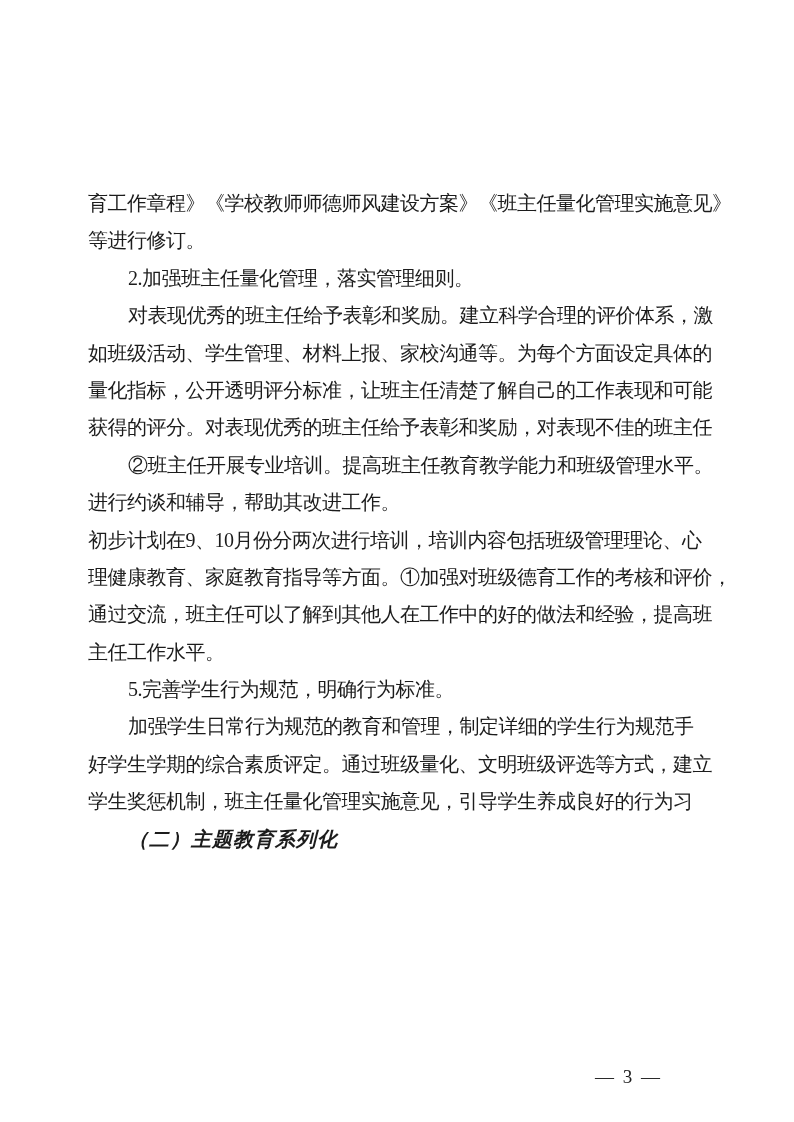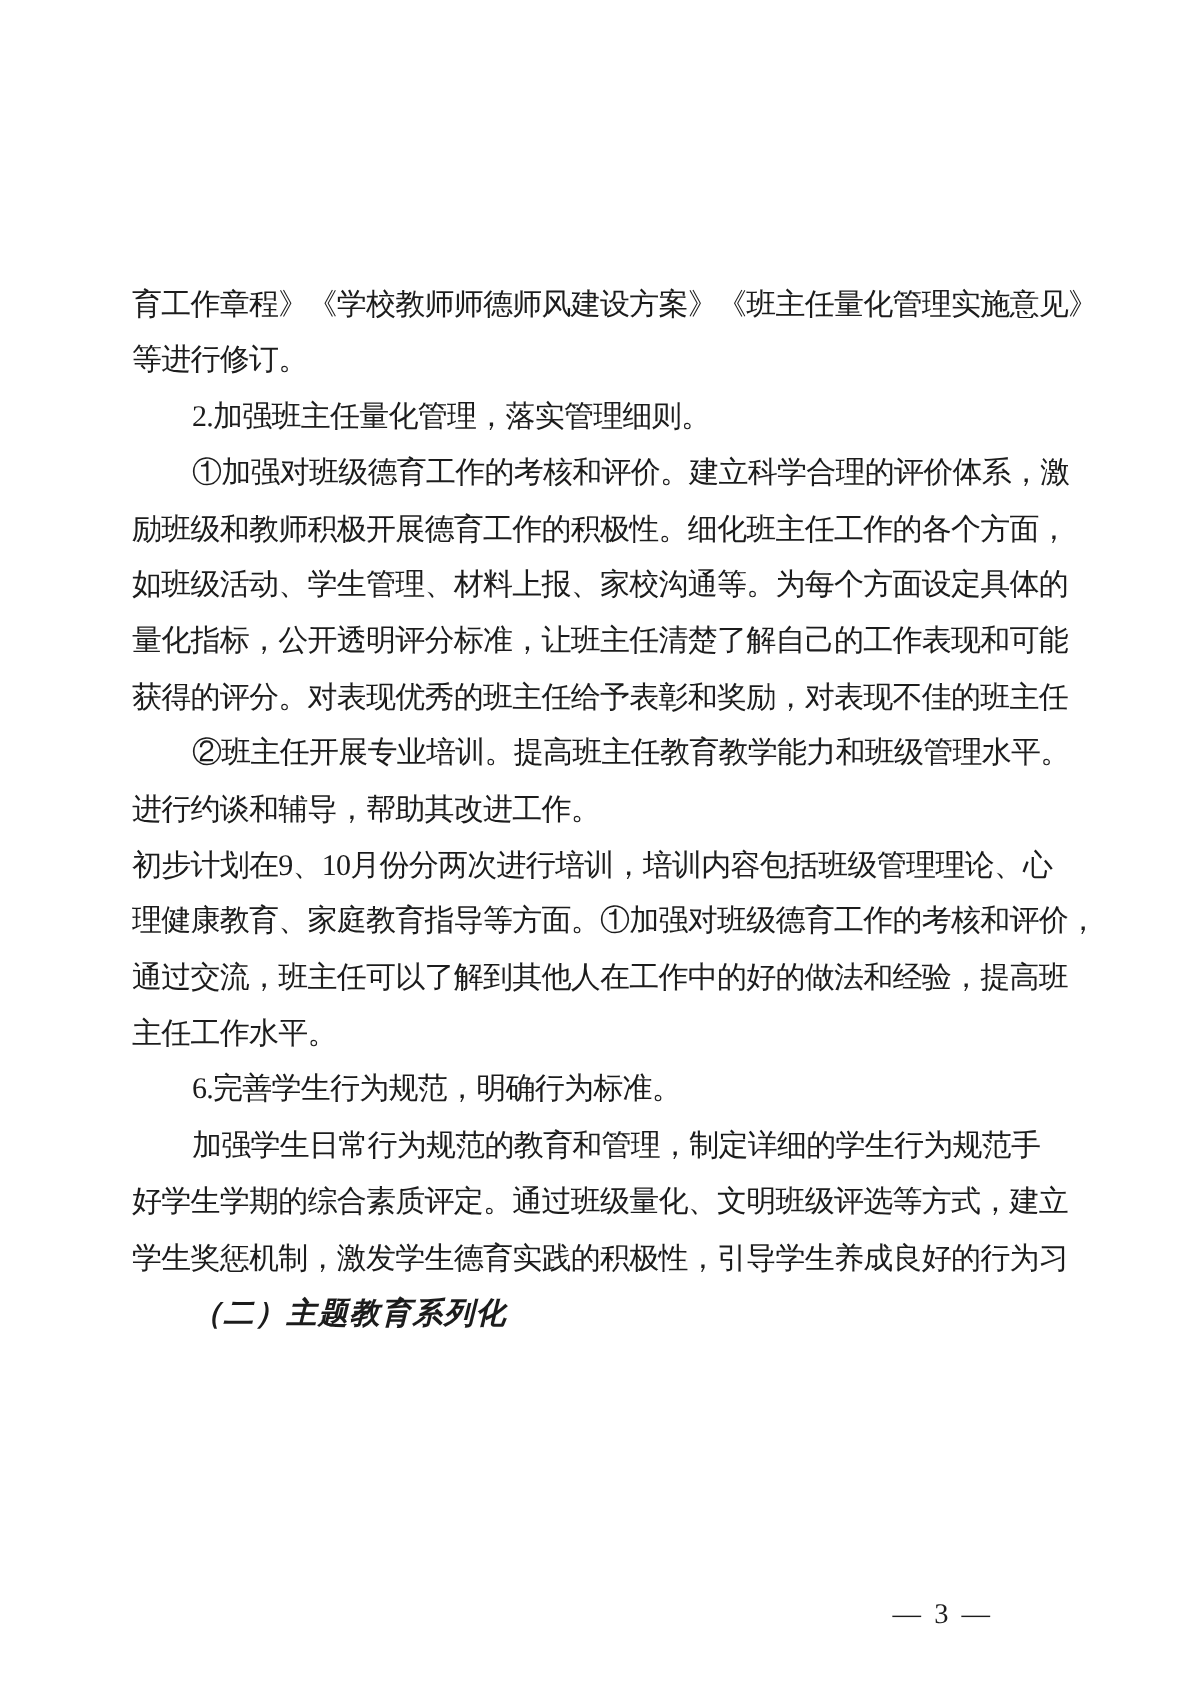--- a/index.html
+++ b/index.html
@@ -50,33 +50,32 @@
 </style>
 </head>
 <body>
 
 <div class="page">
 
   <div class="text-block">
     <div class="line">育工作章程》《学校教师师德师风建设方案》《班主任量化管理实施意见》</div>
     <div class="line">等进行修订。</div>
     <div class="line indent">2.加强班主任量化管理，落实管理细则。</div>
-    <div class="line indent">①加强对班级德育工作的考核和评价。建立科学合理的评价体系，激</div>
-    <div class="line">励班级和教师积极开展德育工作的积极性。细化班主任工作的各个方面，</div>
+    <div class="line indent">对表现优秀的班主任给予表彰和奖励。建立科学合理的评价体系，激</div>
     <div class="line">如班级活动、学生管理、材料上报、家校沟通等。为每个方面设定具体的</div>
     <div class="line">量化指标，公开透明评分标准，让班主任清楚了解自己的工作表现和可能</div>
     <div class="line">获得的评分。对表现优秀的班主任给予表彰和奖励，对表现不佳的班主任</div>
     <div class="line indent">②班主任开展专业培训。提高班主任教育教学能力和班级管理水平。</div>
     <div class="line">进行约谈和辅导，帮助其改进工作。</div>
     <div class="line">初步计划在9、10月份分两次进行培训，培训内容包括班级管理理论、心</div>
     <div class="line">理健康教育、家庭教育指导等方面。①加强对班级德育工作的考核和评价，</div>
     <div class="line">通过交流，班主任可以了解到其他人在工作中的好的做法和经验，提高班</div>
     <div class="line">主任工作水平。</div>
-    <div class="line indent">6.完善学生行为规范，明确行为标准。</div>
+    <div class="line indent">5.完善学生行为规范，明确行为标准。</div>
     <div class="line indent">加强学生日常行为规范的教育和管理，制定详细的学生行为规范手</div>
     <div class="line">好学生学期的综合素质评定。通过班级量化、文明班级评选等方式，建立</div>
-    <div class="line">学生奖惩机制，激发学生德育实践的积极性，引导学生养成良好的行为习</div>
+    <div class="line">学生奖惩机制，班主任量化管理实施意见，引导学生养成良好的行为习</div>
     <div class="line indent heading">（二）主题教育系列化</div>
   </div>
 
   <div class="page-footer">— 3 —</div>
 
 </div>
 
 </body></html>

